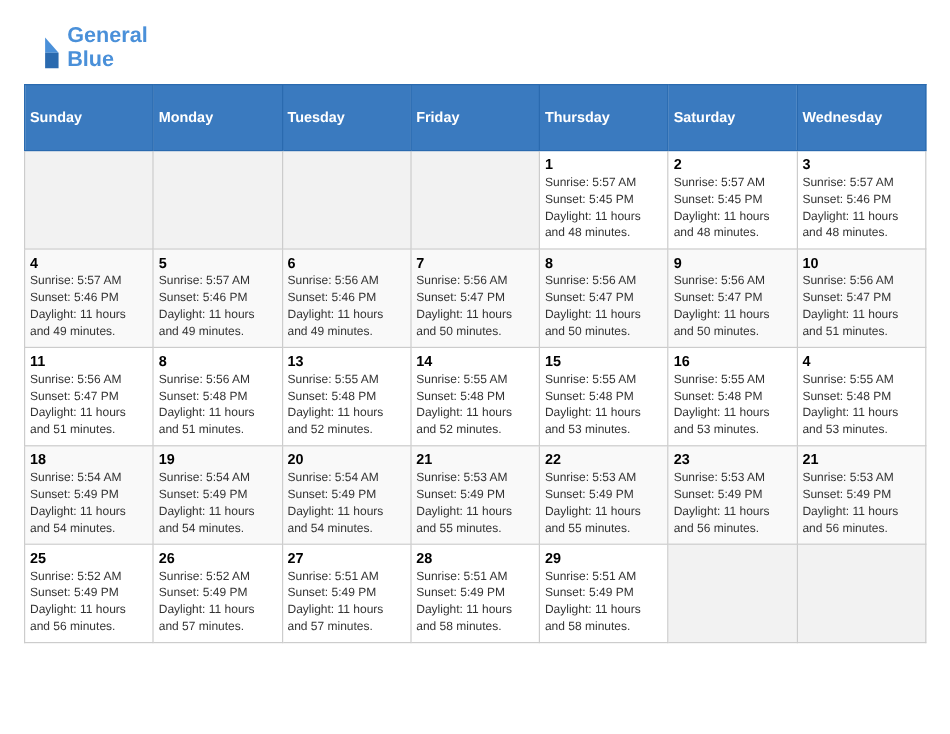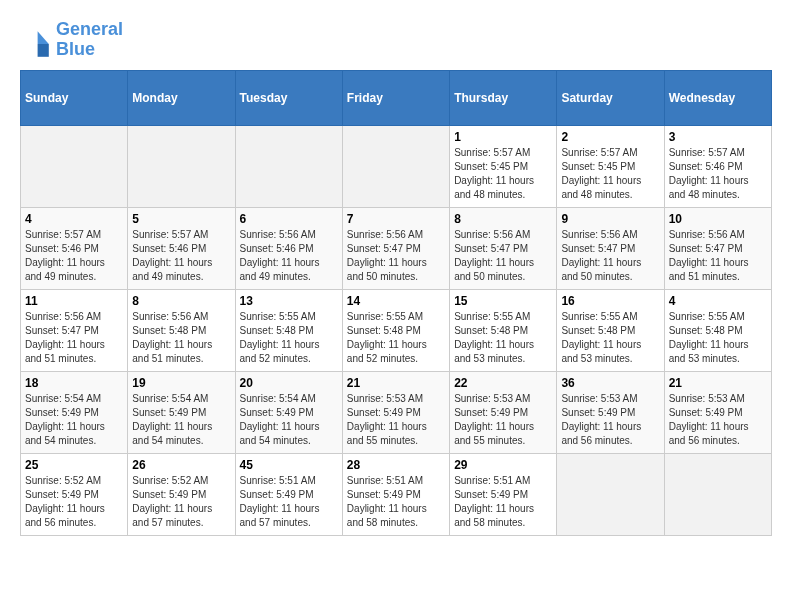--- a/index.html
+++ b/index.html
@@ -273,21 +273,21 @@
 and 55 minutes.</div>
         </td>
         <td>
           <div class="day-num">22</div>
           <div class="day-info" style="white-space: pre-line;">Sunrise: 5:53 AM
 Sunset: 5:49 PM
 Daylight: 11 hours
 and 55 minutes.</div>
         </td>
         <td>
-          <div class="day-num">36</div>
+          <div class="day-num">23</div>
           <div class="day-info" style="white-space: pre-line;">Sunrise: 5:53 AM
 Sunset: 5:49 PM
 Daylight: 11 hours
 and 56 minutes.</div>
         </td>
         <td>
           <div class="day-num">21</div>
           <div class="day-info" style="white-space: pre-line;">Sunrise: 5:53 AM
 Sunset: 5:49 PM
 Daylight: 11 hours
@@ -303,21 +303,21 @@
 and 56 minutes.</div>
         </td>
         <td>
           <div class="day-num">26</div>
           <div class="day-info" style="white-space: pre-line;">Sunrise: 5:52 AM
 Sunset: 5:49 PM
 Daylight: 11 hours
 and 57 minutes.</div>
         </td>
         <td>
-          <div class="day-num">45</div>
+          <div class="day-num">27</div>
           <div class="day-info" style="white-space: pre-line;">Sunrise: 5:51 AM
 Sunset: 5:49 PM
 Daylight: 11 hours
 and 57 minutes.</div>
         </td>
         <td>
           <div class="day-num">28</div>
           <div class="day-info" style="white-space: pre-line;">Sunrise: 5:51 AM
 Sunset: 5:49 PM
 Daylight: 11 hours

